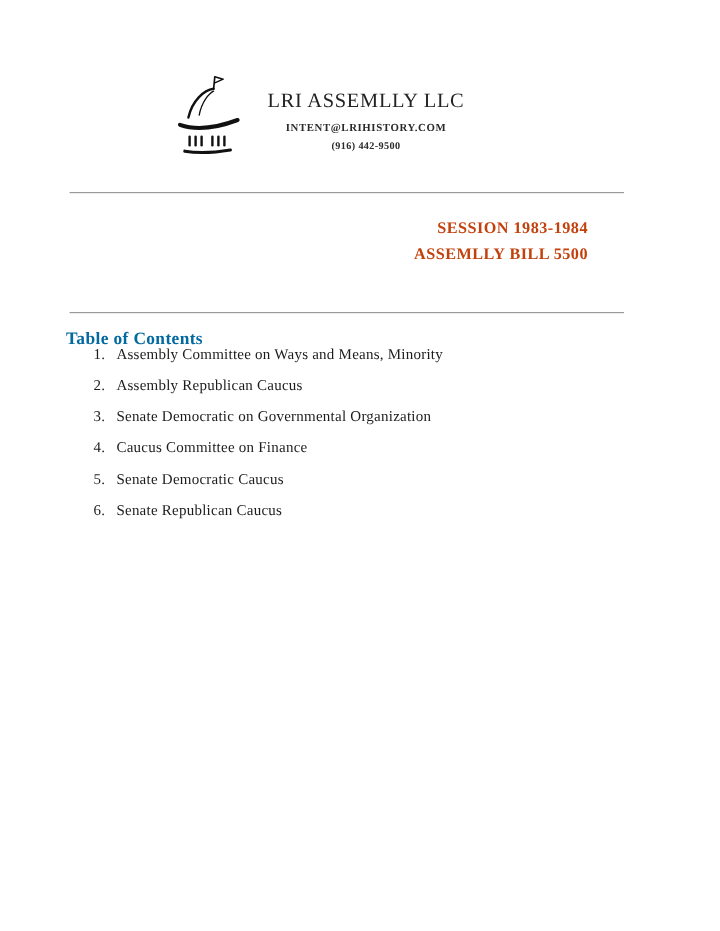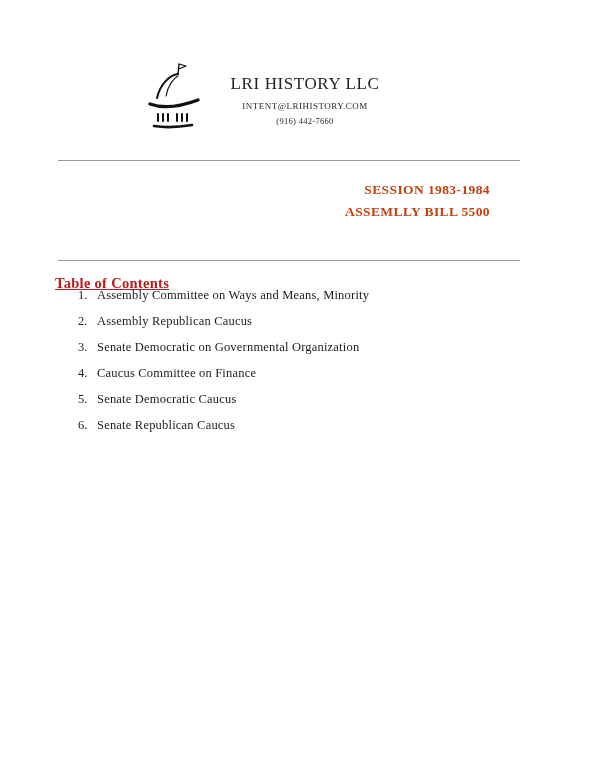--- a/index.html
+++ b/index.html
@@ -36,20 +36,21 @@
     font-size: 17px;
     letter-spacing: 0.6px;
     color: #222;
     margin-bottom: 7px;
   }
   .contact-line {
     font-size: 9px;
     letter-spacing: 0.5px;
     color: #2a2a2a;
     margin-bottom: 5px;
+    font-weight: bold;
   }
   .contact-line.phone {
     font-size: 8.5px;
     letter-spacing: 0.3px;
   }
 
   
   .rule {
     position: absolute;
     left: 58px;
@@ -74,22 +75,21 @@
   }
 
   
   .toc-title {
     position: absolute;
     left: 55px;
     top: 275px;
     font-weight: bold;
     font-size: 14.5px;
     letter-spacing: 0.3px;
-    color: #b91c1c;
-    text-decoration: underline;
+    color: #0369a1;
   }
   .toc-list {
     position: absolute;
     left: 55px;
     top: 288px;
     margin: 0;
     padding: 0 0 0 36px;
     font-size: 12.5px;
     color: #1c1c1c;
     list-style: decimal;
@@ -121,23 +121,23 @@
       <path d="M22 54 L22 61" stroke="#111" stroke-width="2" stroke-linecap="round"></path>
       <path d="M31 54 L31 61" stroke="#111" stroke-width="2" stroke-linecap="round"></path>
       <path d="M36 54 L36 61" stroke="#111" stroke-width="2" stroke-linecap="round"></path>
       <path d="M41 54 L41 61" stroke="#111" stroke-width="2" stroke-linecap="round"></path>
 
       <path d="M8 66 C 20 68, 34 67, 46 65" stroke="#111" stroke-width="2.6" fill="none" stroke-linecap="round"></path>
     </svg>
   </div>
 
   <div class="letterhead-text">
-    <div class="company-name">LRI HISTORY LLC</div>
+    <div class="company-name">LRI ASSEMLLY LLC</div>
     <div class="contact-line">INTENT@LRIHISTORY.COM</div>
-    <div class="contact-line phone">(916) 442-7660</div>
+    <div class="contact-line phone">(916) 442-9500</div>
   </div>
 
   <div class="rule top"></div>
 
   <div class="bill-info">
     <div>SESSION  1983-1984</div>
     <div>ASSEMLLY BILL 5500</div>
   </div>
 
   <div class="rule mid"></div>

